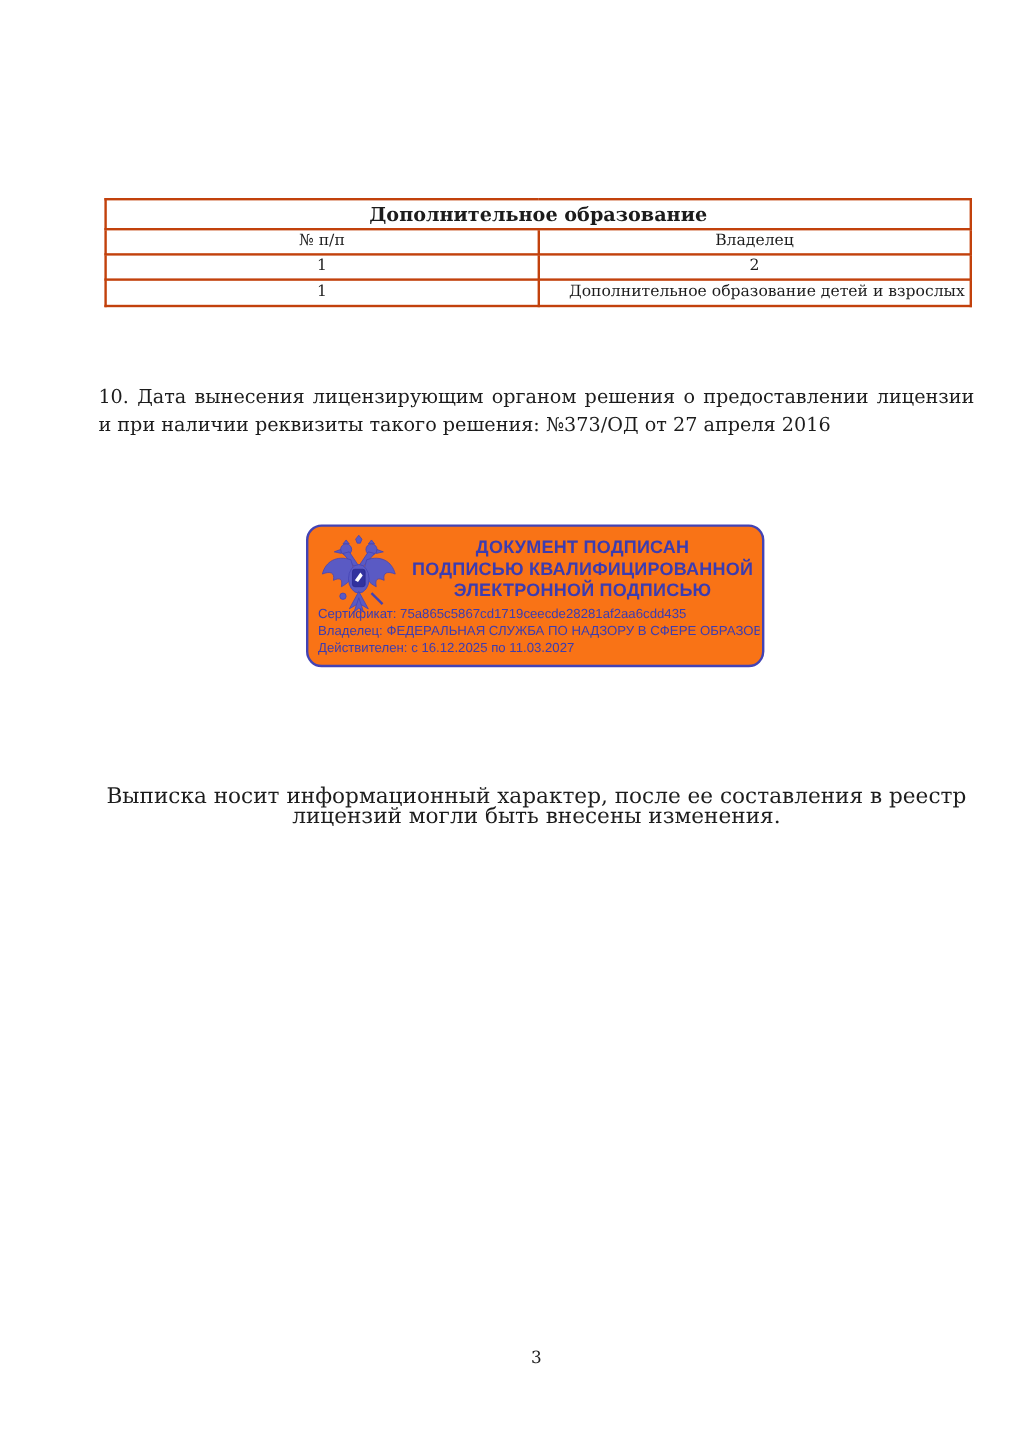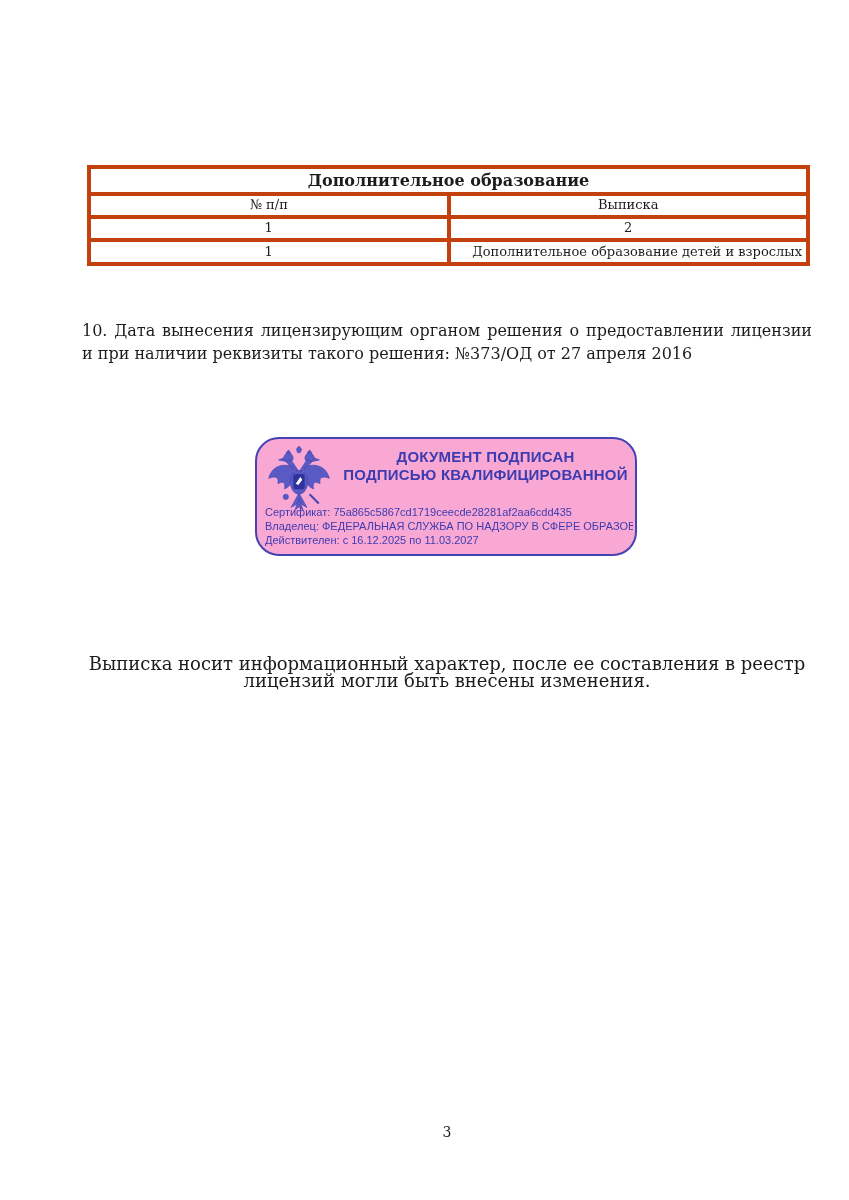--- a/index.html
+++ b/index.html
@@ -12,21 +12,21 @@
     color:#1c1c1c;
     overflow:hidden;
   }
 
   
   .lic-table{
     position:absolute;left:87px;top:165px;width:723px;
     border-collapse:collapse;table-layout:fixed;
   }
   .lic-table td{
-    border:4px solid #c2410c;
+    border:2px solid #c2410c;
     padding:0 4px;
     vertical-align:middle;
     font-size:13px;
     line-height:1.25;
   }
   .lic-table .t-title{
     font-weight:bold;font-size:16px;text-align:center;height:23px;
   }
   .lic-table .t-head{text-align:center;height:19px;}
   .lic-table .t-idx{text-align:center;height:19px;}
@@ -39,22 +39,22 @@
     position:absolute;left:82px;top:319px;width:730px;
     font-size:16px;line-height:23px;
     text-align:justify;
   }
 
   
   .stamp{
     position:absolute;left:255px;top:437px;width:382px;height:119px;
     box-sizing:border-box;
     border:2px solid #4343b4;
-    border-radius:24px;
-    background:#f9a8d4;
+    border-radius:13px;
+    background:#f97316;
     font-family:"Liberation Sans","DejaVu Sans",sans-serif;
     color:#3c3cb0;
   }
   .stamp .emblem{
     position:absolute;left:9px;top:6px;width:66px;height:72px;
   }
   .stamp .stamp-title{
     position:absolute;left:84px;right:5px;top:9px;
     text-align:center;
     font-weight:bold;font-size:15px;line-height:18px;
@@ -85,21 +85,21 @@
 
 <div class="page">
 
   <table class="lic-table">
     <tbody>
       <tr>
         <td class="t-title" colspan="2">Дополнительное образование</td>
       </tr>
       <tr class="t-head">
         <td class="c-num">№ п/п</td>
-        <td class="t-head">Выписка</td>
+        <td class="t-head">Владелец</td>
       </tr>
       <tr class="t-idx">
         <td class="c-num">1</td>
         <td class="t-idx">2</td>
       </tr>
       <tr class="t-row">
         <td class="c-num">1</td>
         <td class="c-sub">Дополнительное образование детей и взрослых</td>
       </tr>
     </tbody>
@@ -139,20 +139,21 @@
         <path d="M66 74 L80 88" stroke-width="3"></path>
       </g>
 
       <rect x="42" y="44" width="16" height="22" rx="3" fill="#32329e" stroke="#2a2a90"></rect>
       <path d="M45 58 L52 48 L55 52 L49 60 Z" fill="#ffffff" stroke="none"></path>
     </svg>
 
     <div class="stamp-title">
       <div>ДОКУМЕНТ ПОДПИСАН</div>
       <div>ПОДПИСЬЮ КВАЛИФИЦИРОВАННОЙ</div>
+      <div>ЭЛЕКТРОННОЙ ПОДПИСЬЮ</div>
     </div>
 
     <div class="stamp-info">
       <div>Сертификат: 75a865c5867cd1719ceecde28281af2aa6cdd435</div>
       <div>Владелец: ФЕДЕРАЛЬНАЯ СЛУЖБА ПО НАДЗОРУ В СФЕРЕ ОБРАЗОВАНИЯ И НАУКИ</div>
       <div>Действителен: с 16.12.2025 по 11.03.2027</div>
     </div>
   </div>
 
   <div class="footer-note">Выписка носит информационный характер, после ее составления в реестр лицензий могли быть внесены изменения.</div>

